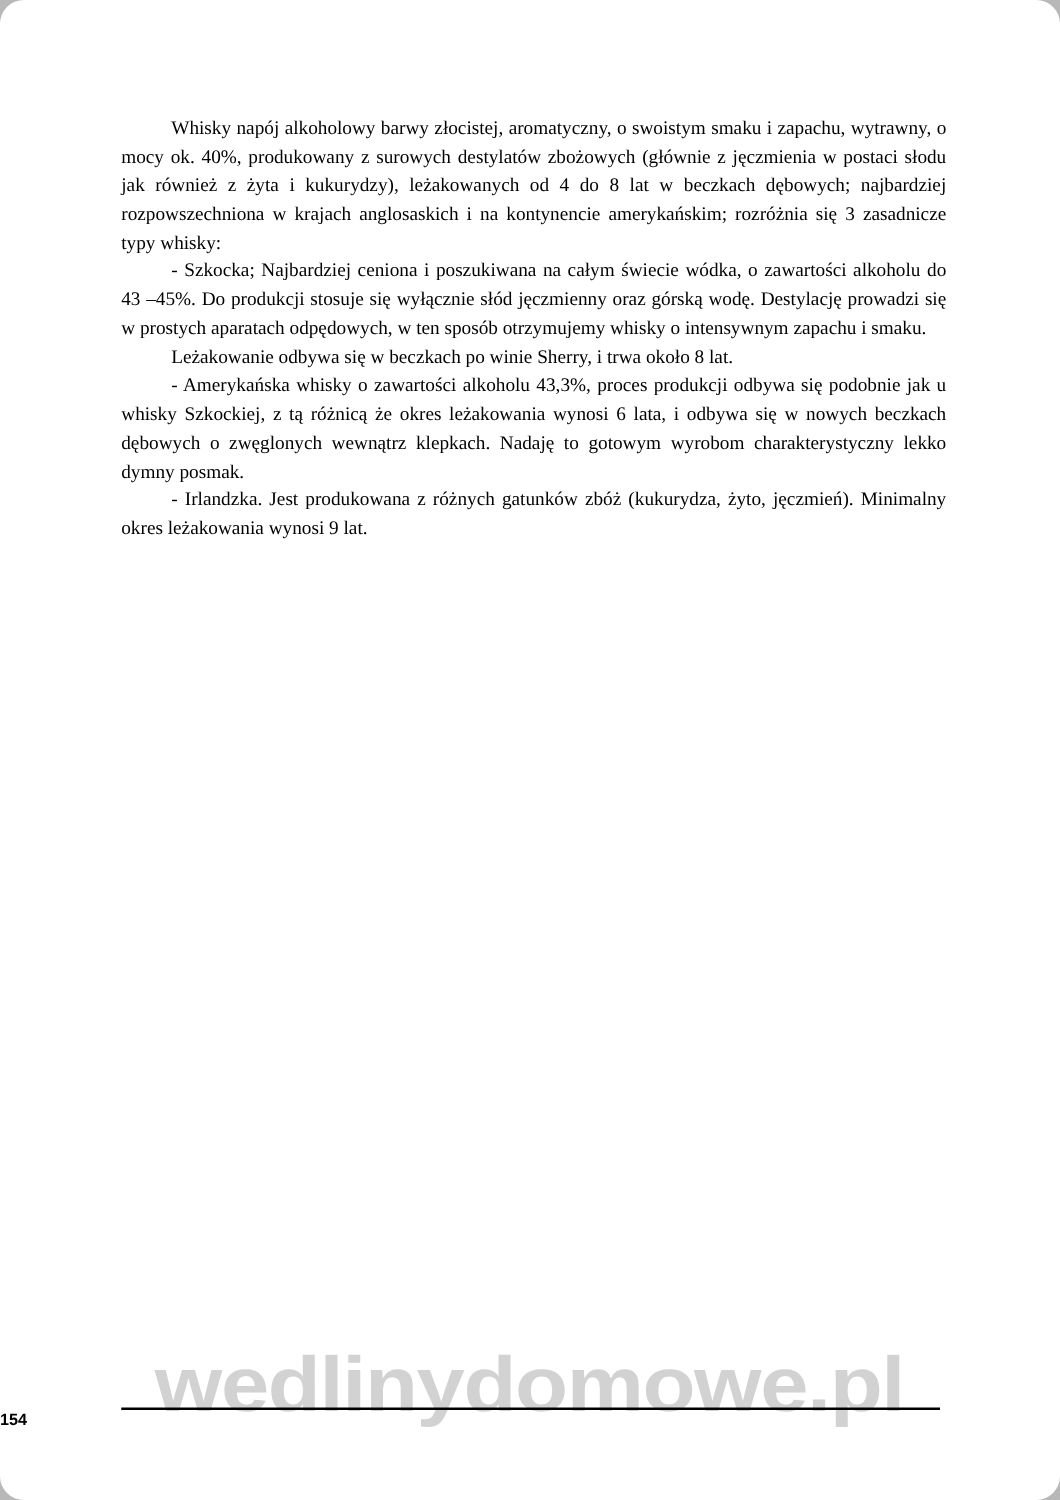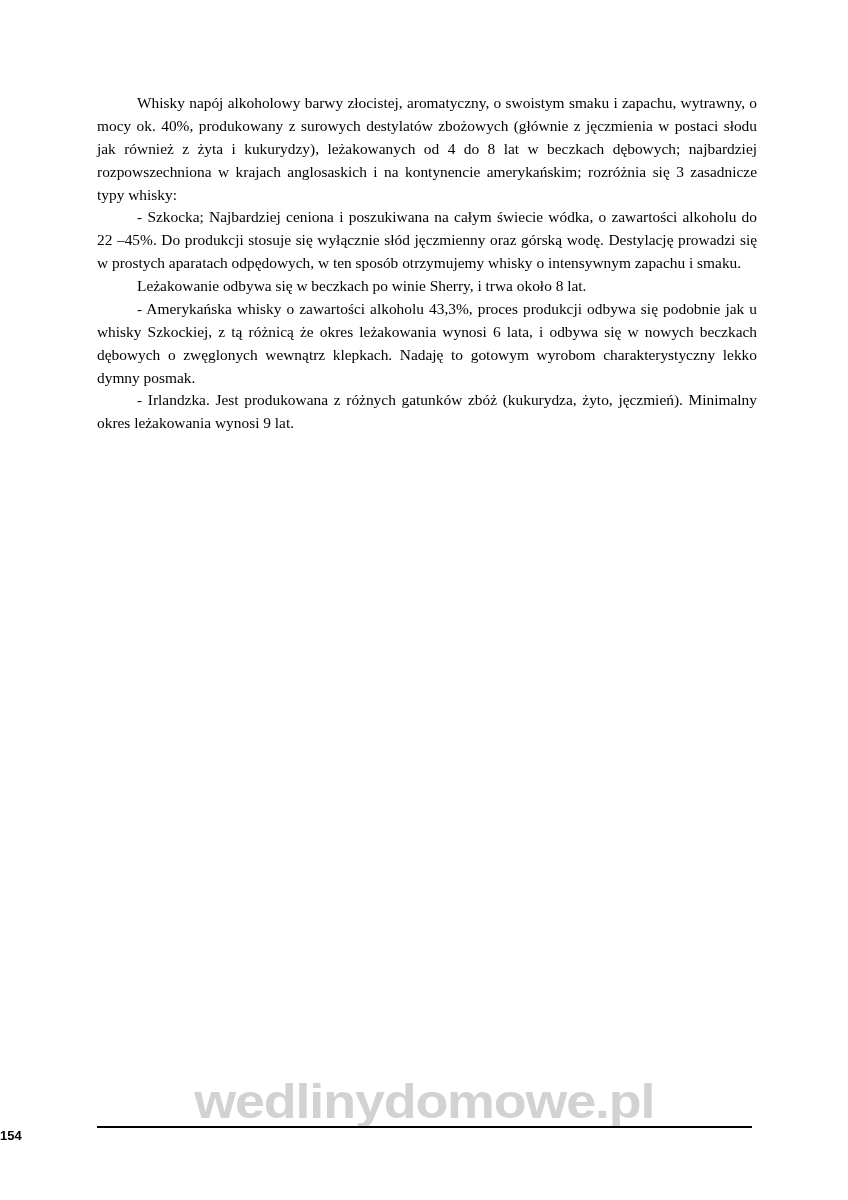--- a/index.html
+++ b/index.html
@@ -11,20 +11,21 @@
     font-family: "Liberation Serif", serif;
   }
   .page {
     position: relative;
     width: 848px;
     height: 1200px;
     background: #ffffff;
     margin: 0 auto;
     overflow: hidden;
     box-sizing: border-box;
+    border-radius: 19px;
   }
   .content {
     position: absolute;
     left: 97px;
     top: 92px;
     width: 660px;
   }
   .content p {
     margin: 0;
     font-size: 15.4px;
@@ -58,42 +59,42 @@
     height: 2px;
     background: #000;
   }
   .watermark {
     position: absolute;
     left: 0;
     right: 0;
     top: 1078px;
     text-align: center;
     font-family: "Liberation Sans", sans-serif;
-    font-size: 48px;
+    font-size: 62px;
     font-weight: bold;
     letter-spacing: -1px;
     color: #d2d2d2;
     white-space: nowrap;
     user-select: none;
     pointer-events: none;
     line-height: 1;
   }
   .watermark .wm-inner {
     display: inline-block;
     transform: scaleX(1.12);
   }
 </style>
 </head>
 <body>
 
 <div class="page">
 
   <div class="content">
     <p class="indent">Whisky napój alkoholowy barwy złocistej, aromatyczny, o swoistym smaku i zapachu, wytrawny, o mocy ok. 40%, produkowany z surowych destylatów zbożowych (głównie z jęczmienia w postaci słodu jak również z żyta i kukurydzy), leżakowanych od 4 do 8 lat w beczkach dębowych; najbardziej rozpowszechniona w krajach anglosaskich i na kontynencie amerykańskim; rozróżnia się 3 zasadnicze typy whisky:</p>
-    <p class="dash-item">-      Szkocka; Najbardziej ceniona i poszukiwana na całym świecie wódka, o zawartości alkoholu do 22 –45%. Do produkcji stosuje się wyłącznie słód jęczmienny oraz górską wodę. Destylację prowadzi się w prostych aparatach odpędowych, w ten sposób otrzymujemy whisky o intensywnym zapachu i smaku.</p>
+    <p class="dash-item">-      Szkocka; Najbardziej ceniona i poszukiwana na całym świecie wódka, o zawartości alkoholu do 43 –45%. Do produkcji stosuje się wyłącznie słód jęczmienny oraz górską wodę. Destylację prowadzi się w prostych aparatach odpędowych, w ten sposób otrzymujemy whisky o intensywnym zapachu i smaku.</p>
     <p class="indent">Leżakowanie odbywa się w beczkach po winie Sherry, i trwa około 8 lat.</p>
     <p class="dash-item">-    Amerykańska whisky o zawartości alkoholu 43,3%, proces produkcji odbywa się podobnie jak u whisky Szkockiej, z tą różnicą że okres leżakowania wynosi 6 lata, i odbywa się w nowych beczkach dębowych o zwęglonych wewnątrz klepkach. Nadaję to gotowym wyrobom charakterystyczny lekko dymny posmak.</p>
     <p class="dash-item">-    Irlandzka. Jest produkowana z różnych gatunków zbóż (kukurydza, żyto, jęczmień). Minimalny okres leżakowania wynosi 9 lat.</p>
   </div>
 
   <div class="watermark"><span class="wm-inner">wedlinydomowe.pl</span></div>
 
   <div class="footer-rule"></div>
   <div class="page-number">154</div>
 

